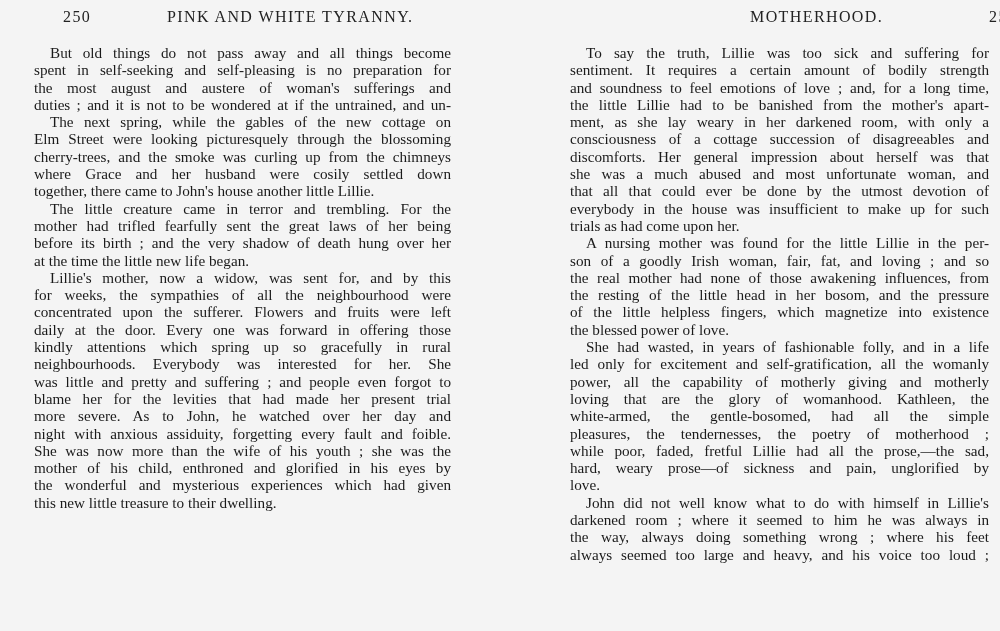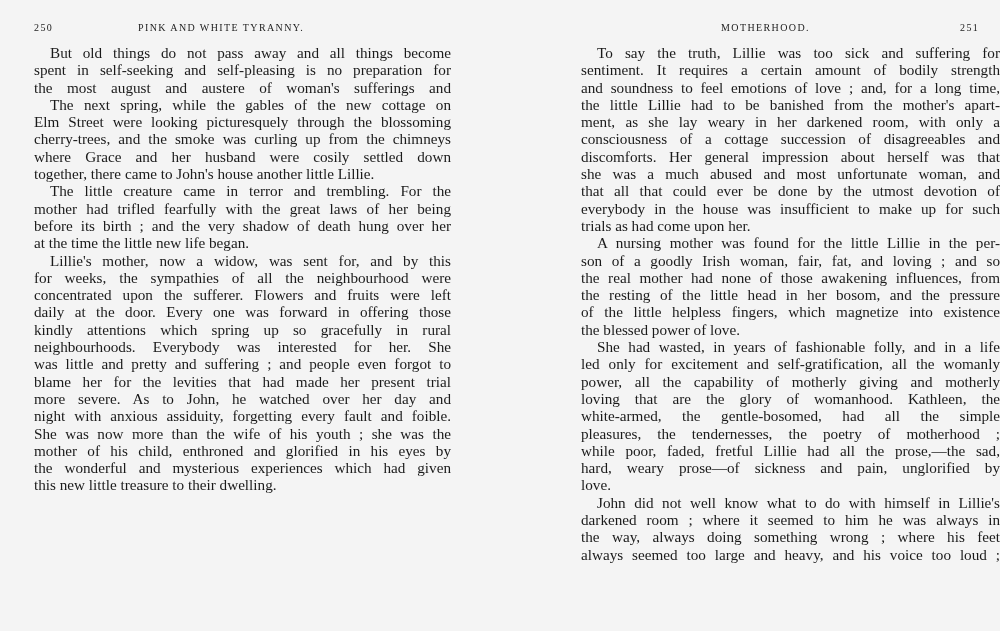--- a/index.html
+++ b/index.html
@@ -7,34 +7,34 @@
     width: 1000px; height: 631px; overflow: hidden;
     background: #f4f4f4;
     font-family: "Liberation Serif", "DejaVu Serif", serif;
     color: #1a1a1a;
     position: relative;
   }
   .page { position: absolute; top: 0; height: 631px; }
   .page.left  { left: 0;   width: 500px; }
   .page.right { left: 540px; width: 460px; font-family: Liberation Serif, serif; }
   .running-head {
-    position: absolute; top: 22px; height: 16px;
-    font-size: 10px; letter-spacing: 1.4px; color: #222;
+    position: absolute; top: 8px; height: 16px;
+    font-size: 16px; letter-spacing: 1.4px; color: #222; margin-left: 29px;
   }
   .left .folio  { left: 34px; }
   .left .title  { left: 138px; }
   .right .title { left: 181px; }
   .right .folio { left: 420px; text-align: right; }
   .body {
     position: absolute; top: 44px;
     font-size: 15.2px; line-height: 17.3px;
     text-align: justify; text-align-last: justify;
   }
   .left .body  { left: 34px;  width: 417px; }
-  .right .body { left: 41px;  width: 419px; }
+  .right .body { left: 30px;  width: 419px; }
   .line { display: block; white-space: nowrap; height: 17.3px; text-align-last: justify; text-align: justify; }
   .line span { display: block; width: 100%; text-align: justify; text-align-last: justify; }
   .line.indent span { padding-left: 16px; width: calc(100% - 16px); }
   .line.last span { text-align-last: left; }
 </style>
 </head>
 <body>
 
 <div class="page left">
   <div class="running-head folio">250</div>
@@ -42,40 +42,43 @@
   <div class="body" id="left-body">
       <div class="line indent">
         <span>But old things do not pass away and all things become</span>
       </div>
       <div class="line">
         <span>spent in self-seeking and self-pleasing is no preparation for</span>
       </div>
       <div class="line">
         <span>the most august and austere of woman's sufferings and</span>
       </div>
+      <div class="line">
+        <span>duties ; and it is not to be wondered at if the untrained, and un-</span>
+      </div>
       <div class="line indent">
         <span>The next spring, while the gables of the new cottage on</span>
       </div>
       <div class="line">
         <span>Elm Street were looking picturesquely through the blossoming</span>
       </div>
       <div class="line">
         <span>cherry-trees, and the smoke was curling up from the chimneys</span>
       </div>
       <div class="line">
         <span>where Grace and her husband were cosily settled down</span>
       </div>
       <div class="line last">
         <span>together, there came to John's house another little Lillie.</span>
       </div>
       <div class="line indent">
         <span>The little creature came in terror and trembling.  For the</span>
       </div>
       <div class="line">
-        <span>mother had trifled fearfully with the great laws of her being</span>
+        <span>mother had trifled fearfully sent the great laws of her being</span>
       </div>
       <div class="line">
         <span>before its birth ; and the very shadow of death hung over her</span>
       </div>
       <div class="line last">
         <span>at the time the little new life began.</span>
       </div>
       <div class="line indent">
         <span>Lillie's mother, now a widow, was sent for, and by this</span>
       </div>

